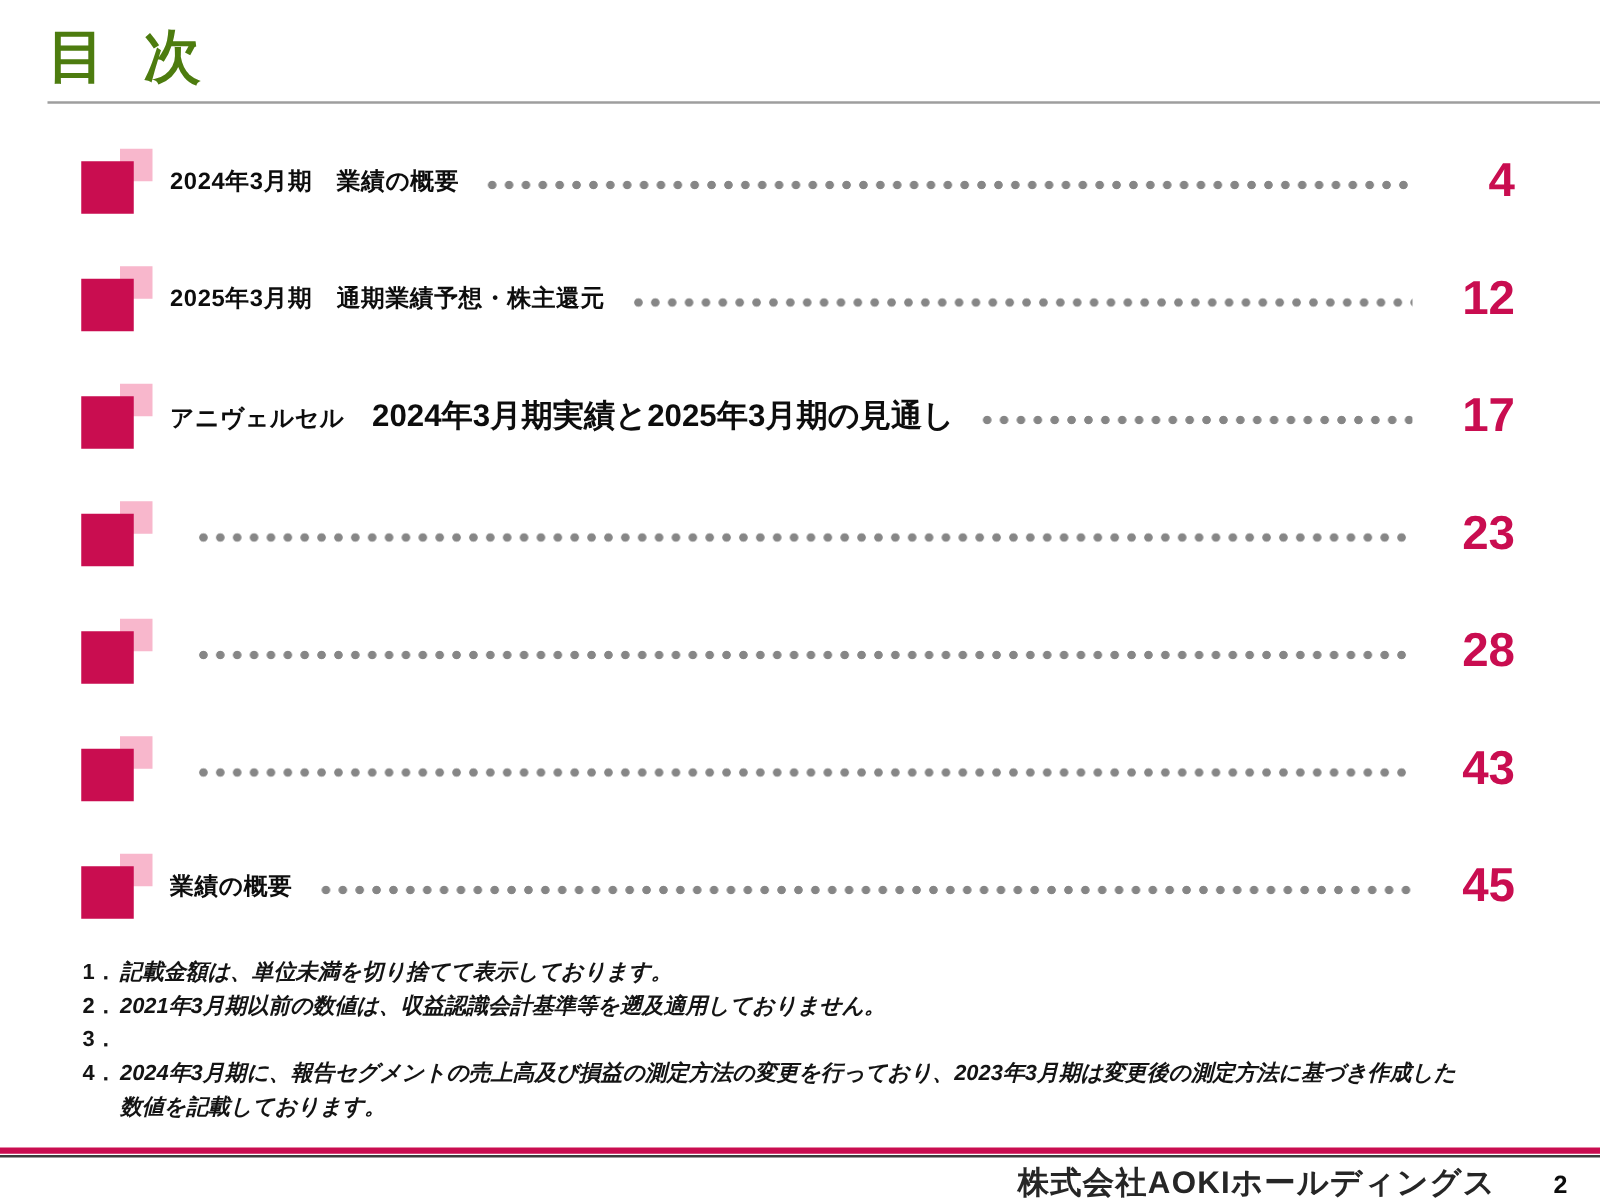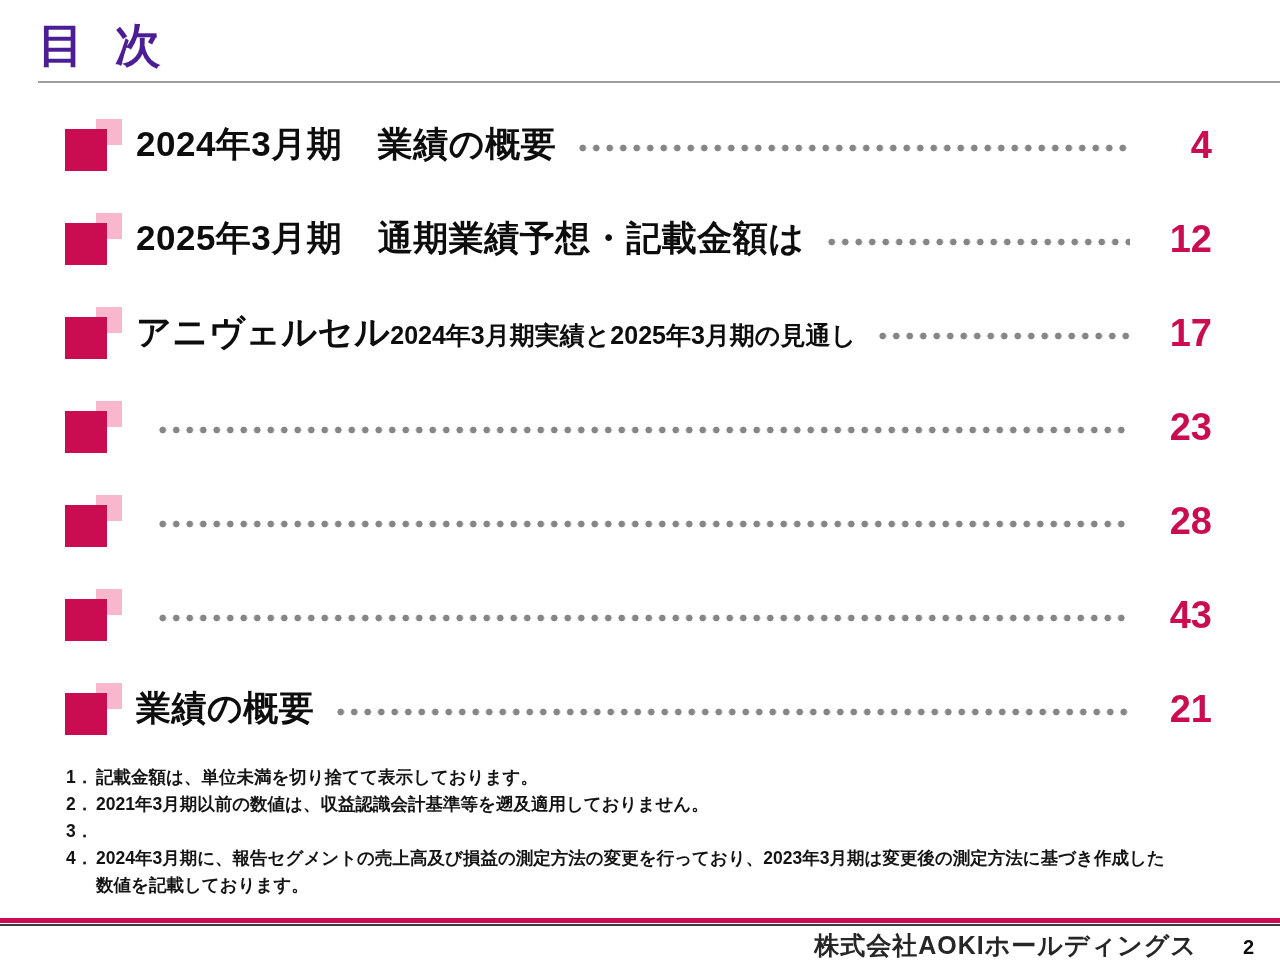--- a/index.html
+++ b/index.html
@@ -5,61 +5,61 @@
   html,body { margin:0; padding:0; background:#fff; }
   body { font-family:"Liberation Sans","DejaVu Sans",sans-serif; }
   .slide {
     position:relative; width:1280px; height:960px; background:#ffffff;
     overflow:hidden; color:#111;
   }
 
   
   .header { padding:20px 0 0 38px; }
   .page-title {
-    font-size:46px; font-weight:900; color:#4c1d95;
+    font-size:46px; font-weight:900; color:#4d7c0f;
     word-spacing:14px; letter-spacing:2px; line-height:1.1;
   }
   .header-rule { margin-top:10px; height:2px; background:#9e9e9e; }
 
   
   .toc { padding:15px 68px 0 65px; }
   .toc-row { display:flex; align-items:center; height:94px; }
 
   .bullet { position:relative; width:58px; height:52px; flex:0 0 58px; margin-right:13px; }
   .bullet .sq-pink {
     position:absolute; left:31px; top:0; width:26px; height:26px;
     background:#f8b7cc; z-index:1;
   }
   .bullet .sq-main {
     position:absolute; left:0; top:10px; width:42px; height:42px;
     background:#c90d50; z-index:2;
   }
 
   .toc-text { white-space:nowrap; font-weight:bold; color:#0d0d0d; flex:0 0 auto; }
-  .toc-main { font-size:35px; letter-spacing:0.5px; }
-  .toc-sub  { font-size:25px; }
+  .toc-main { font-size:19px; letter-spacing:0.5px; }
+  .toc-sub  { font-size:25px; margin-left:22px; }
   .toc-sub:empty { display:none; }
 
   .leader {
     flex:1 1 auto; min-width:28px; height:8px; margin:6px 16px 0 20px;
     background-image:radial-gradient(circle, #868686 3.1px, transparent 3.7px);
     background-size:13.5px 8px; background-repeat:repeat-x;
     background-position:left center; overflow:hidden;
   }
 
   .toc-page {
     flex:0 0 auto; min-width:66px; text-align:right;
     font-size:38px; font-weight:bold; color:#c90d50; line-height:1;
   }
 
   
   .notes { padding:8px 40px 0 66px; }
   .note { display:flex; font-size:17.5px; font-weight:bold; line-height:27px; color:#141414; }
   .note-num { flex:0 0 30px; }
-  .note-text { flex:0 1 auto; max-width:1085px; }
+  .note-text { flex:0 1 auto; max-width:1085px;font-style:italic; }
 
   
   .footer { position:absolute; left:0; right:0; top:918px; }
   .footer-rule-accent { height:5px; background:#c90d50; }
   .footer-rule-dark { height:2px; background:#3b3b3b; margin-top:1px; }
   .footer-content {
     display:flex; justify-content:flex-end; align-items:baseline;
     padding:3px 26px 0 0; gap:46px;
   }
   .footer-company { font-size:25px; font-weight:600; color:#262626; letter-spacing:1px; }
@@ -85,21 +85,21 @@
       <div class="toc-text"><span class="toc-main">2024年3月期　業績の概要</span></div>
       <div class="leader"></div>
       <div class="toc-page">4</div>
     </div>
 
     <div class="toc-row">
       <div class="bullet">
           <span class="sq-pink"></span>
           <span class="sq-main"></span>
         </div>
-      <div class="toc-text"><span class="toc-main">2025年3月期　通期業績予想・記載金額は</span></div>
+      <div class="toc-text"><span class="toc-main">2025年3月期　通期業績予想・株主還元</span></div>
       <div class="leader"></div>
       <div class="toc-page">12</div>
     </div>
 
     <div class="toc-row">
       <div class="bullet">
           <span class="sq-pink"></span>
           <span class="sq-main"></span>
         </div>
       <div class="toc-text"><span class="toc-main">アニヴェルセル</span><span class="toc-sub">2024年3月期実績と2025年3月期の見通し</span></div>
@@ -134,21 +134,21 @@
       <div class="toc-page">43</div>
     </div>
 
     <div class="toc-row">
       <div class="bullet">
           <span class="sq-pink"></span>
           <span class="sq-main"></span>
         </div>
       <div class="toc-text"><span class="toc-main">業績の概要</span></div>
       <div class="leader"></div>
-      <div class="toc-page">21</div>
+      <div class="toc-page">45</div>
     </div>
 
   </div>
 
   <div class="notes">
     <div class="note">
       <span class="note-num">1．</span>
       <span class="note-text">記載金額は、単位未満を切り捨てて表示しております。</span>
     </div>
     <div class="note">

